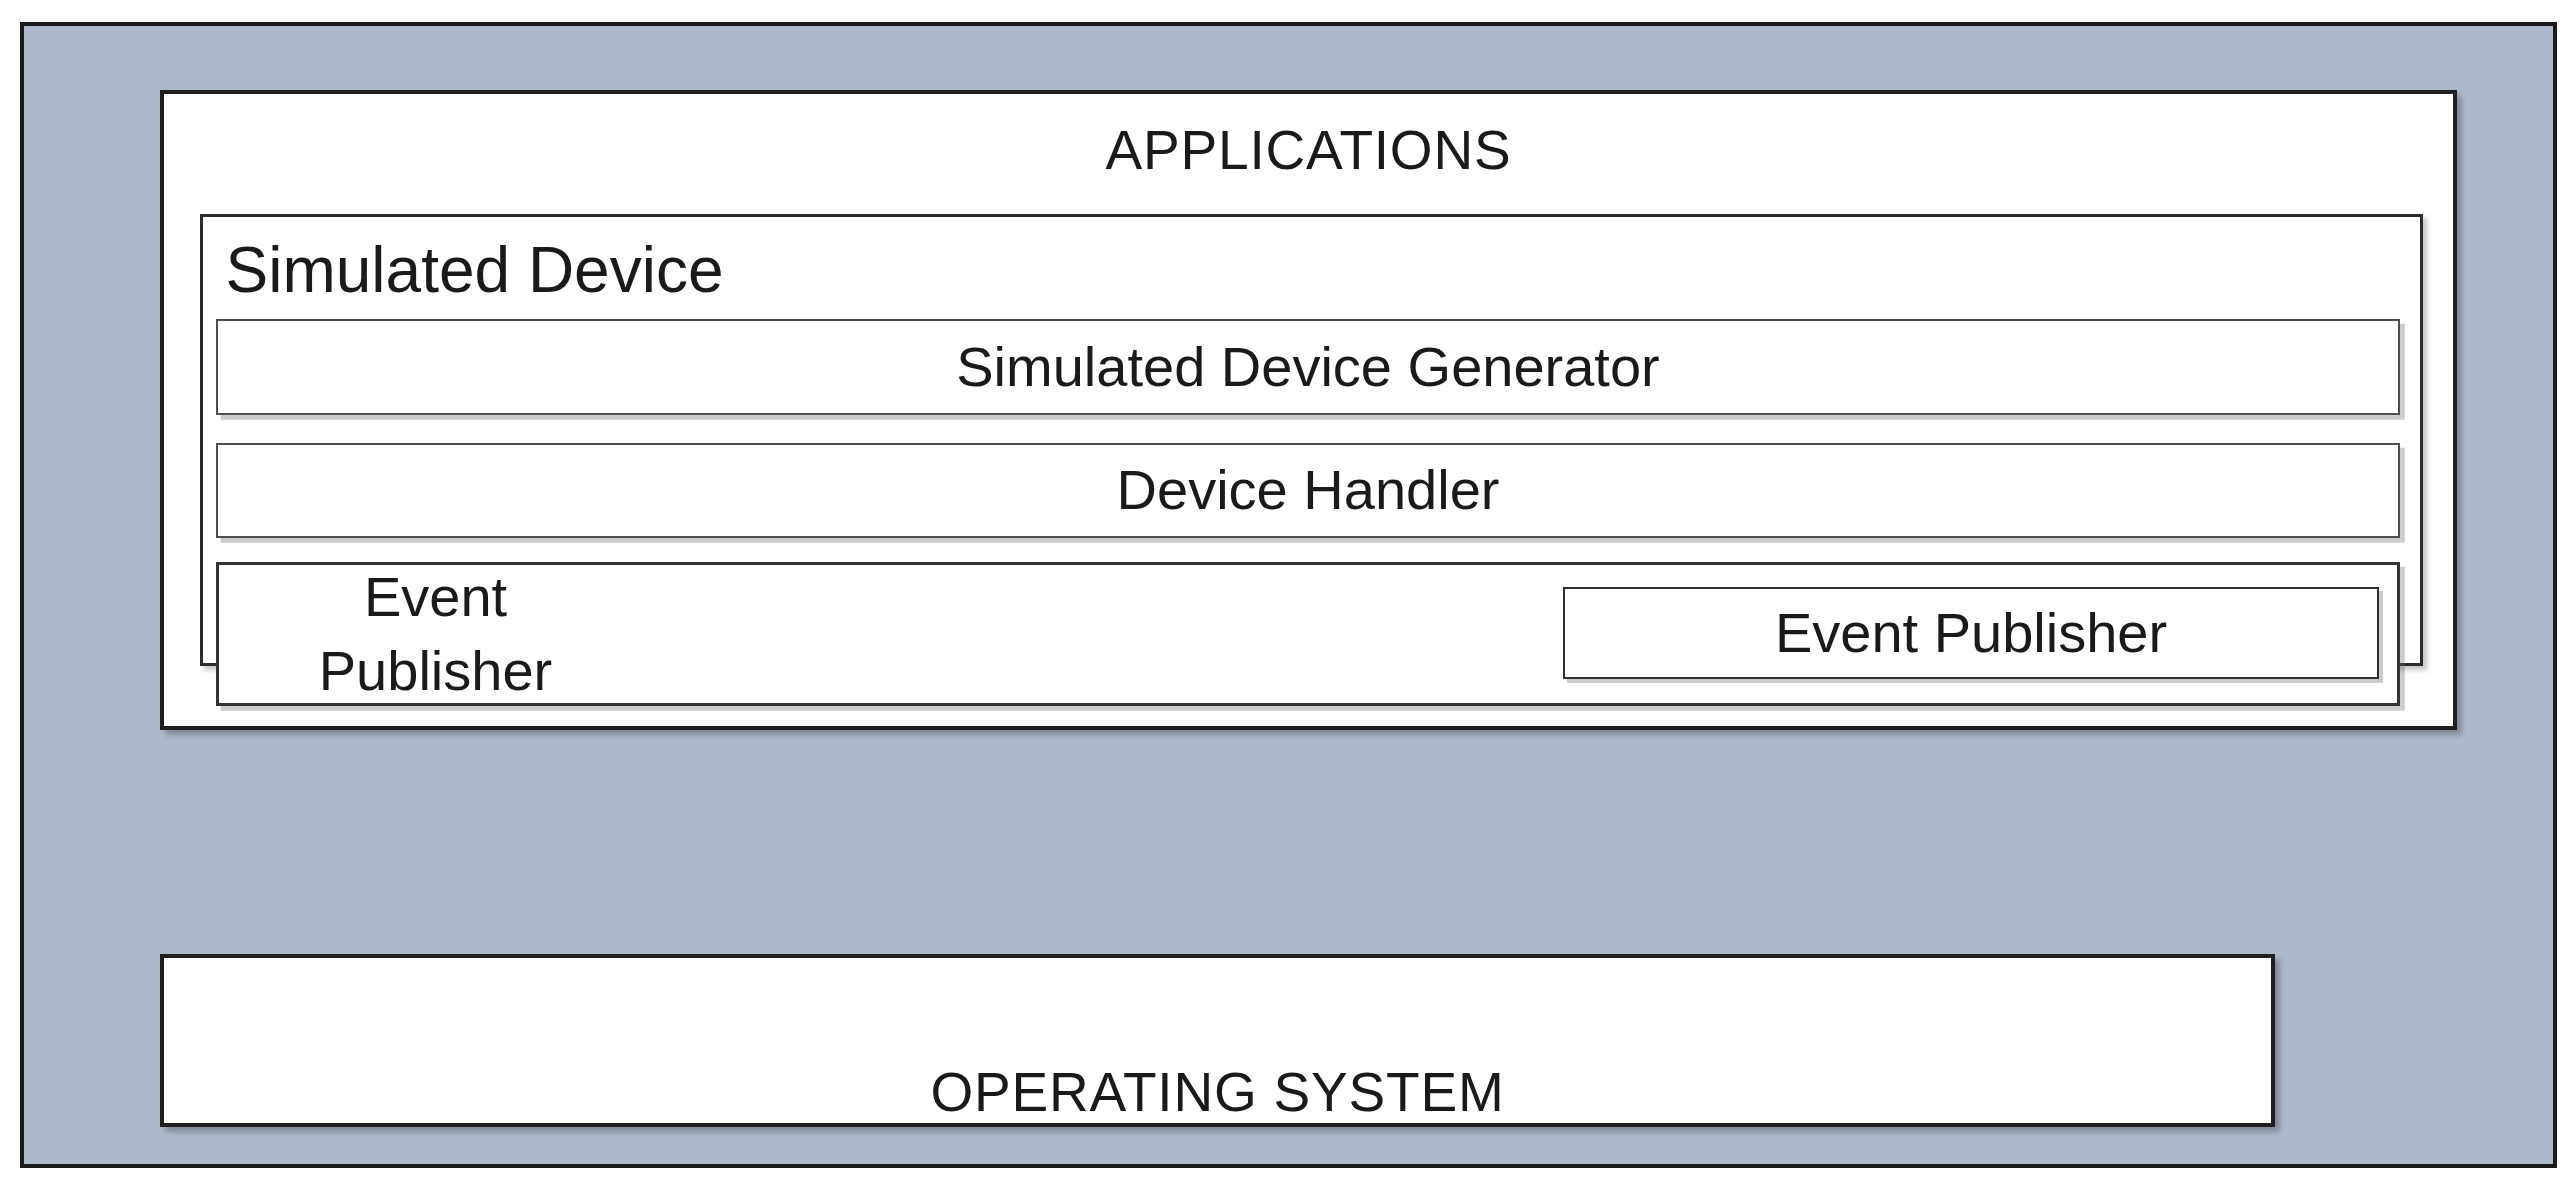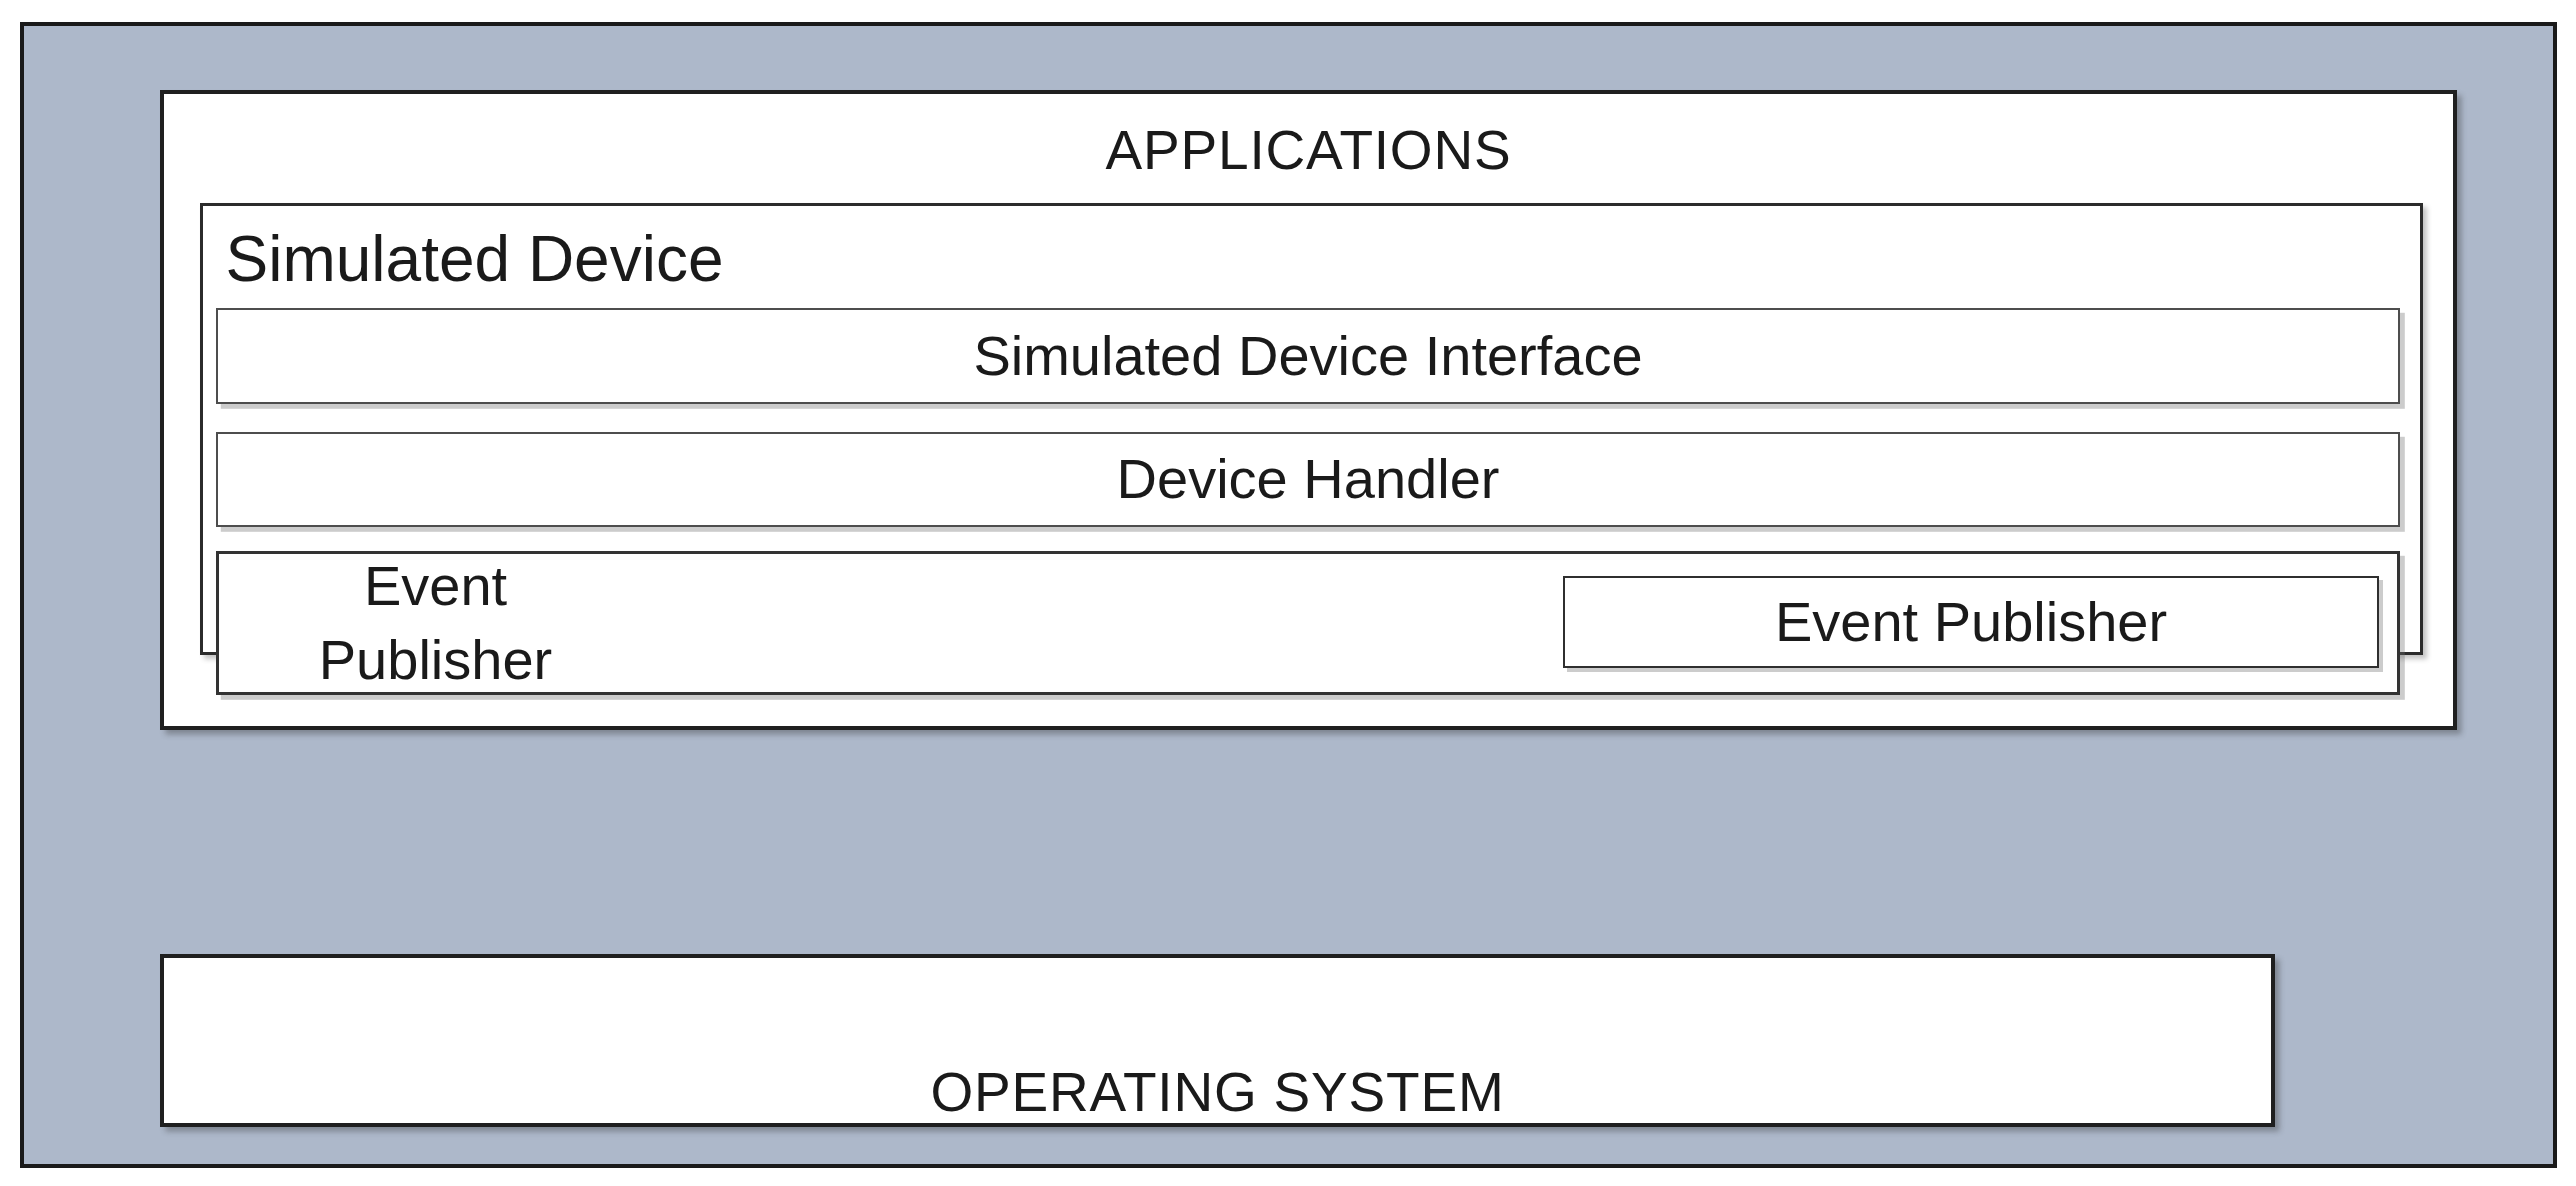--- a/index.html
+++ b/index.html
@@ -33,21 +33,21 @@
   }
   .applications-box{left:136px;top:64px;width:2297px;height:640px;}
   .libraries-box{left:136px;top:740px;width:2297px;height:174px;display:flex;align-items:center;justify-content:center;}
   .os-box{left:136px;top:928px;width:2115px;height:173px;display:flex;align-items:flex-end;justify-content:center;}
   .layer-title{
     font-size:55px;line-height:1.1;letter-spacing:0.8px;
     text-align:center;white-space:nowrap;
   }
   .applications-title{position:absolute;left:0;right:0;top:26px;}
   .sd-box{
-    position:absolute;left:36px;top:109px;width:2223px;height:452px;
+    position:absolute;left:36px;top:120px;width:2223px;height:452px;
     background:var(--box-fill);
     border:3.2px solid #2b2b2b;
     box-shadow:4px 4px 4.8px rgba(60,60,60,0.3);
   }
   .sd-title{
     position:absolute;left:22.5px;top:17.7px;
     font-size:64px;line-height:1.15;white-space:nowrap;
   }
   .inner-bar{
     position:absolute;left:13px;width:2184px;
@@ -89,21 +89,21 @@
 <div class="stage">
   <div class="outer-panel">
 
     <div class="layer-box applications-box">
       <div class="layer-title applications-title">APPLICATIONS</div>
 
       <div class="sd-box">
         <div class="sd-title">Simulated Device</div>
 
         <div class="inner-bar sdi-bar">
-          <div class="bar-label">Simulated Device Interface</div>
+          <div class="bar-label">Simulated Device Generator</div>
         </div>
 
         <div class="inner-bar dh-bar">
           <div class="bar-label">Device Handler</div>
         </div>
 
         <div class="event-group">
           <div class="event-side-label">
             <span>Event Publisher</span>
           </div>

